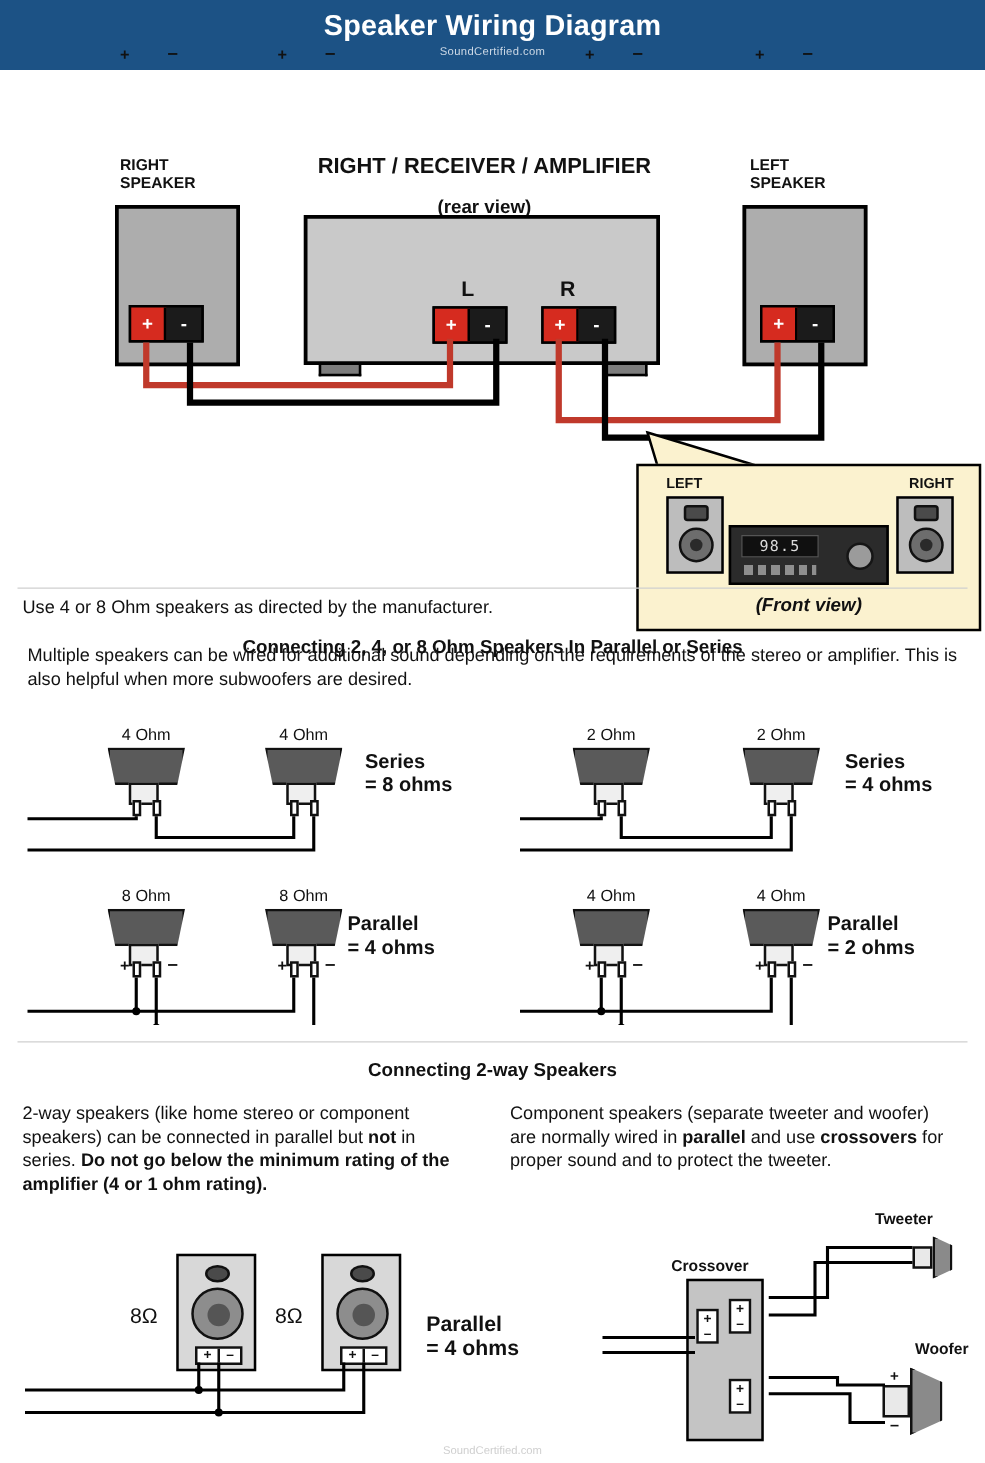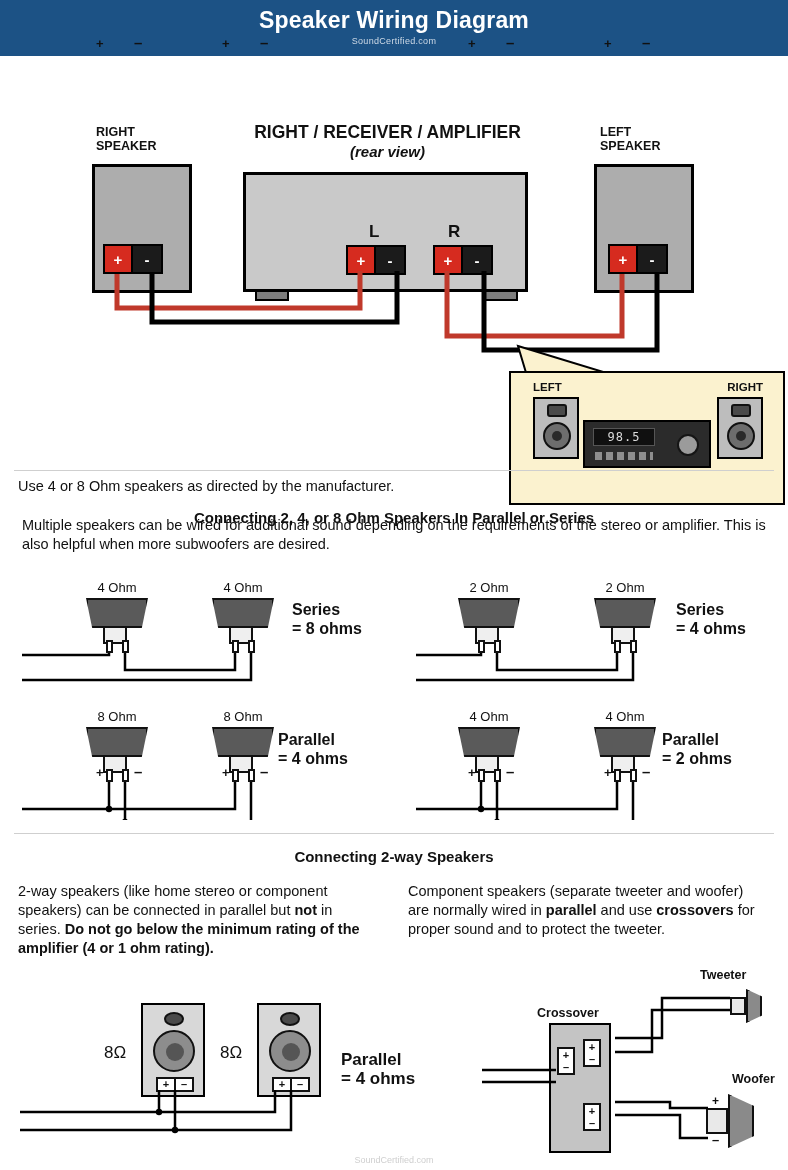--- a/index.html
+++ b/index.html
@@ -50,21 +50,21 @@
     position:absolute; left:243px; top:116px; width:285px; height:120px;
     background:#c9c9c9; border:3px solid #000;
   }
   .amp-foot {
     position:absolute; width:34px; height:9px; background:#7d7d7d; border:2px solid #000; border-top:none;
   }
   .amp-title {
     position:absolute; left:215px; top:66px; width:345px; text-align:center;
   }
   .amp-title .t1 { font-weight:bold; font-size:17.5px; }
-  .amp-title .t2 { font-weight:bold; font-style:italic; font-size:15px; margin-top:0;}
+  .amp-title .t2 { font-weight:bold; font-size:15px; margin-top:14px;}
 
   .chan-letter { position:absolute; font-weight:bold; font-size:17px; }
 
   
   .callout {
     position:absolute; left:509px; top:315px; width:276px; height:134px;
     background:#fbf2cf; border:2px solid #000;
   }
   .callout .mini-label { position:absolute; font-weight:bold; font-size:11.5px; }
   .mini-speaker {
@@ -260,20 +260,21 @@
     <div class="mini-speaker" style="right:20px;top:24px;">
       <div class="tw"></div>
       <div class="wf"></div>
     </div>
   </div>
   <div class="receiver">
     <div class="screen">98.5</div>
     <div class="btnrow"></div>
     <div class="knob"></div>
   </div>
+  <div class="frontview">(Front view)</div>
 </div>
 
 <div class="divider" style="top:470px;"></div>
 
 <div>
   <div class="sec-title" style="top:509px;">Connecting 2, 4, or 8 Ohm Speakers In Parallel or Series</div>
   <div class="para" style="left:22px;top:516px;width:745px;">Multiple speakers can be wired for additional sound depending on the requirements of the stereo or amplifier. This is also helpful when more subwoofers are desired.</div>
 
   <div>
     <div class="ohm-lbl" style="left:84px;top:580px;">4 Ohm</div>

